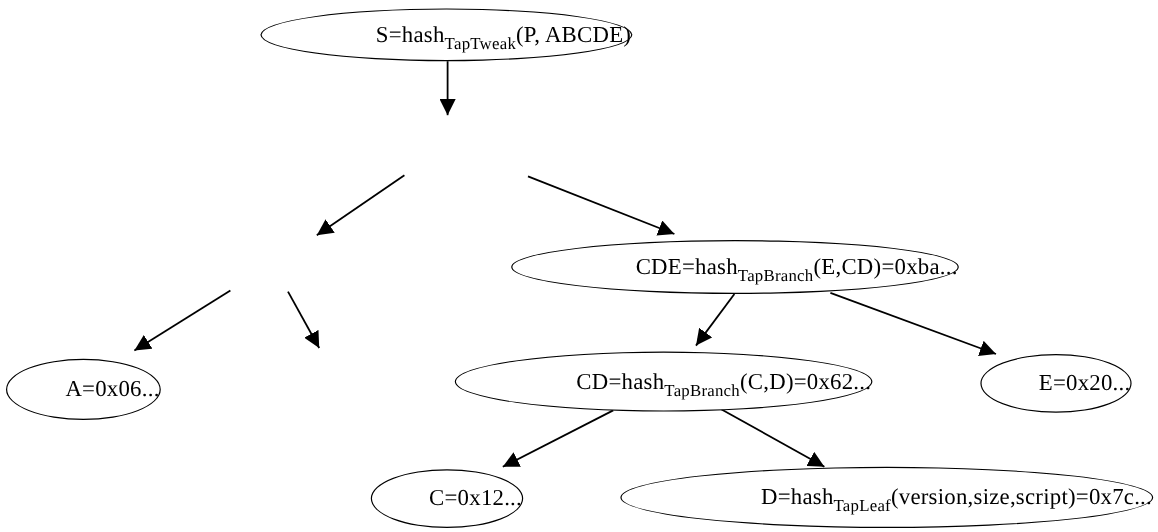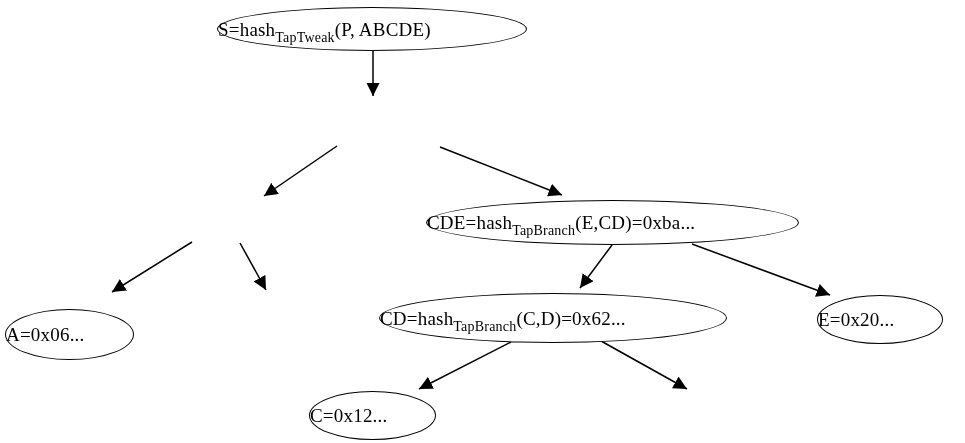--- a/index.html
+++ b/index.html
@@ -23,21 +23,21 @@
     width: 965px;
     height: 443px;
   }
   .node {
     position: absolute;
     border: 1.5px solid #000000;
     border-radius: 50%;
     background: #ffffff;
     display: flex;
     align-items: center;
-    justify-content: flex-start;
+    justify-content: flex-end;
     box-sizing: border-box;
     white-space: nowrap;
   }
   .node .lbl {
     font-size: 19px;
     line-height: 1;
     letter-spacing: 0.2px;
   }
   .node .lbl sub {
     font-size: 14px;
@@ -70,31 +70,34 @@
   <div class="node" style="left:217px; top:7px;   width:310px; height:44px">
     <span class="lbl"><span>S=hash</span><sub>TapTweak</sub><span>(P, ABCDE)</span></span>
   </div>
 
 
 
   <div class="node" style="left:426px; top:200px; width:373px; height:45px">
     <span class="lbl"><span>CDE=hash</span><sub>TapBranch</sub><span>(E,CD)=0xba...</span></span>
   </div>
 
-  <div class="node" style="left:5px;   top:309px; width:129px; height:51px">
+  <div class="node" style="left:5px;   top:299px; width:129px; height:51px">
     <span class="lbl"><span>A=0x06...</span><sub></sub><span></span></span>
   </div>
 
 
   <div class="node" style="left:379px; top:293px; width:348px; height:50px">
     <span class="lbl"><span>CD=hash</span><sub>TapBranch</sub><span>(C,D)=0x62...</span></span>
   </div>
 
   <div class="node" style="left:817px; top:295px; width:126px; height:49px">
     <span class="lbl"><span>E=0x20...</span><sub></sub><span></span></span>
   </div>
 
   <div class="node" style="left:309px; top:391px; width:127px; height:49px">
     <span class="lbl"><span>C=0x12...</span><sub></sub><span></span></span>
   </div>
 
+  <div class="node" style="left:517px; top:389px; width:444px; height:51px">
+    <span class="lbl"><span>D=hash</span><sub>TapLeaf</sub><span>(version,size,script)=0x7c...</span></span>
+  </div>
 
 </div>
 
 </body></html>

